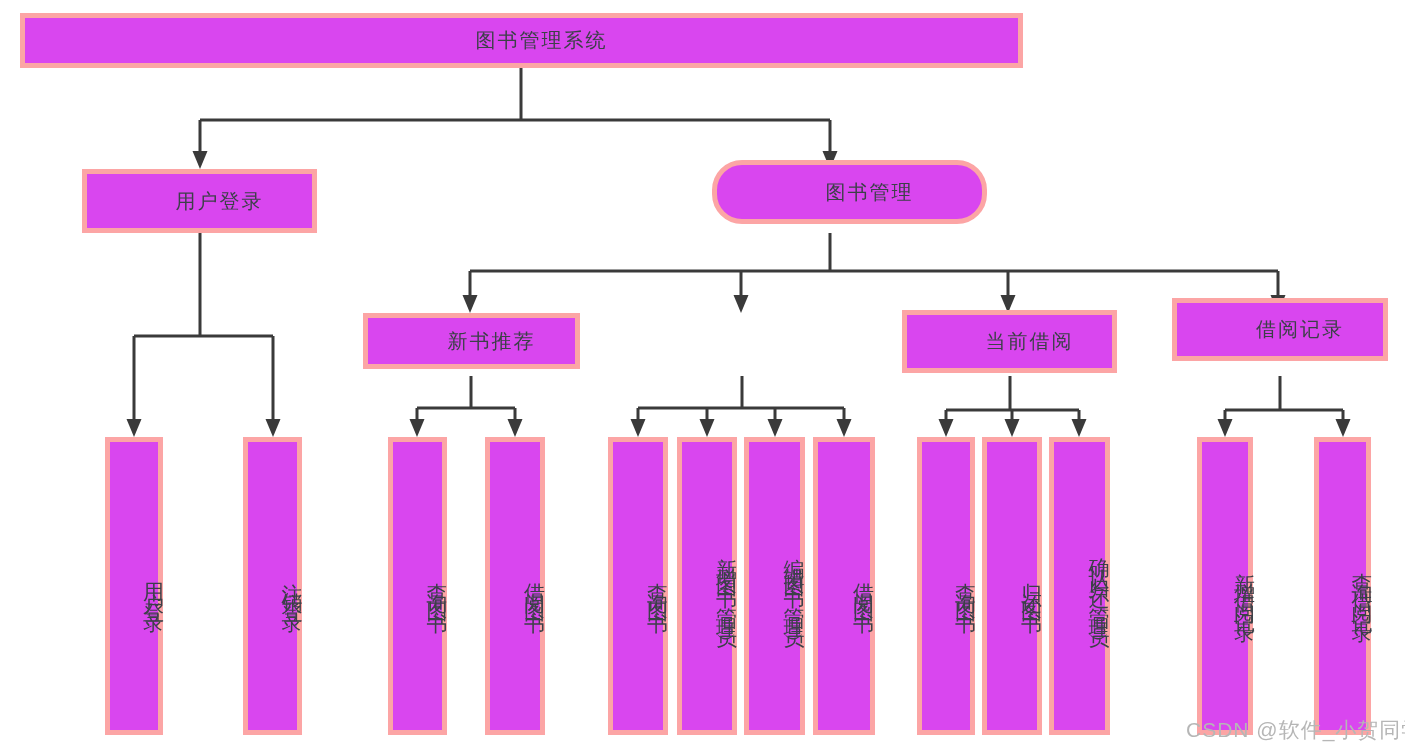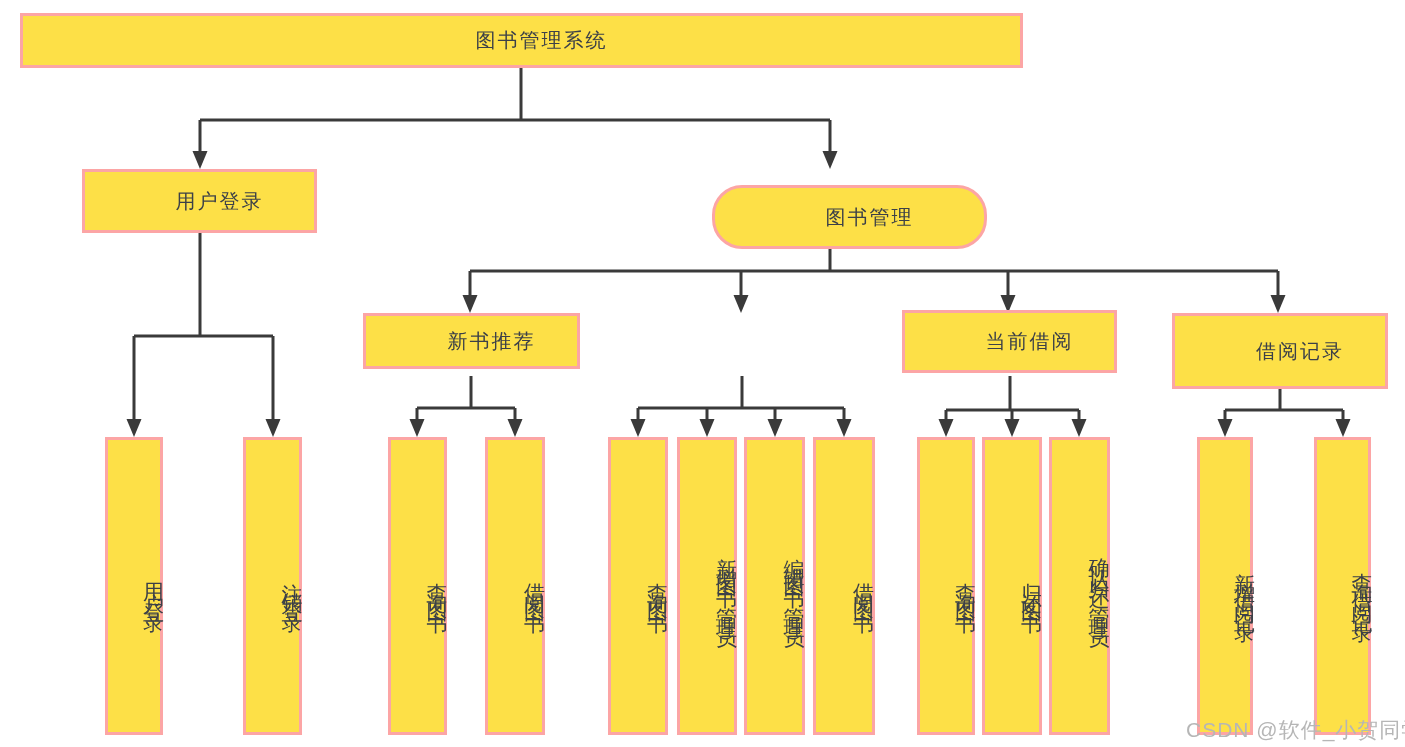--- a/index.html
+++ b/index.html
@@ -7,22 +7,22 @@
     position:relative;
     width:1405px;height:747px;
     background:#ffffff;
     font-family:"Liberation Sans","DejaVu Sans",sans-serif;
     overflow:hidden;
   }
   #wires{position:absolute;left:0;top:0;width:1405px;height:747px;}
   .node{
     position:absolute;
     box-sizing:border-box;
-    border:3px solid #fca5a5;
-    background:#fde047;
+    border:5px solid #fca5a5;
+    background:#d946ef;
     display:flex;
     align-items:center;
     justify-content:center;
     color:#3c4048;
     padding-left:40px;
   }
   .h-label{
     font-size:20px;
     letter-spacing:2px;
     white-space:nowrap;
@@ -94,31 +94,31 @@
     </g>
   </svg>
 
   <div class="node" style="left:20px;top:13px;width:1003px;height:55px;">
     <span class="h-label">图书管理系统</span>
   </div>
 
   <div class="node" style="left:82px;top:169px;width:235px;height:64px;">
     <span class="h-label">用户登录</span>
   </div>
-  <div class="node" style="left:712px;top:185px;width:275px;height:64px;border-radius:30px;">
+  <div class="node" style="left:712px;top:160px;width:275px;height:64px;border-radius:30px;">
     <span class="h-label">图书管理</span>
   </div>
 
   <div class="node" style="left:363px;top:313px;width:217px;height:56px;">
     <span class="h-label">新书推荐</span>
   </div>
   <div class="node" style="left:902px;top:310px;width:215px;height:63px;">
     <span class="h-label">当前借阅</span>
   </div>
-  <div class="node" style="left:1172px;top:313px;width:216px;height:76px;">
+  <div class="node" style="left:1172px;top:298px;width:216px;height:63px;">
     <span class="h-label">借阅记录</span>
   </div>
 
   <div class="node v-node" style="left:105px;top:437px;width:58px;height:298px;">
     <span class="v-label">用户登录</span>
   </div>
   <div class="node v-node" style="left:243px;top:437px;width:59px;height:298px;">
     <span class="v-label">注销登录</span>
   </div>
 

